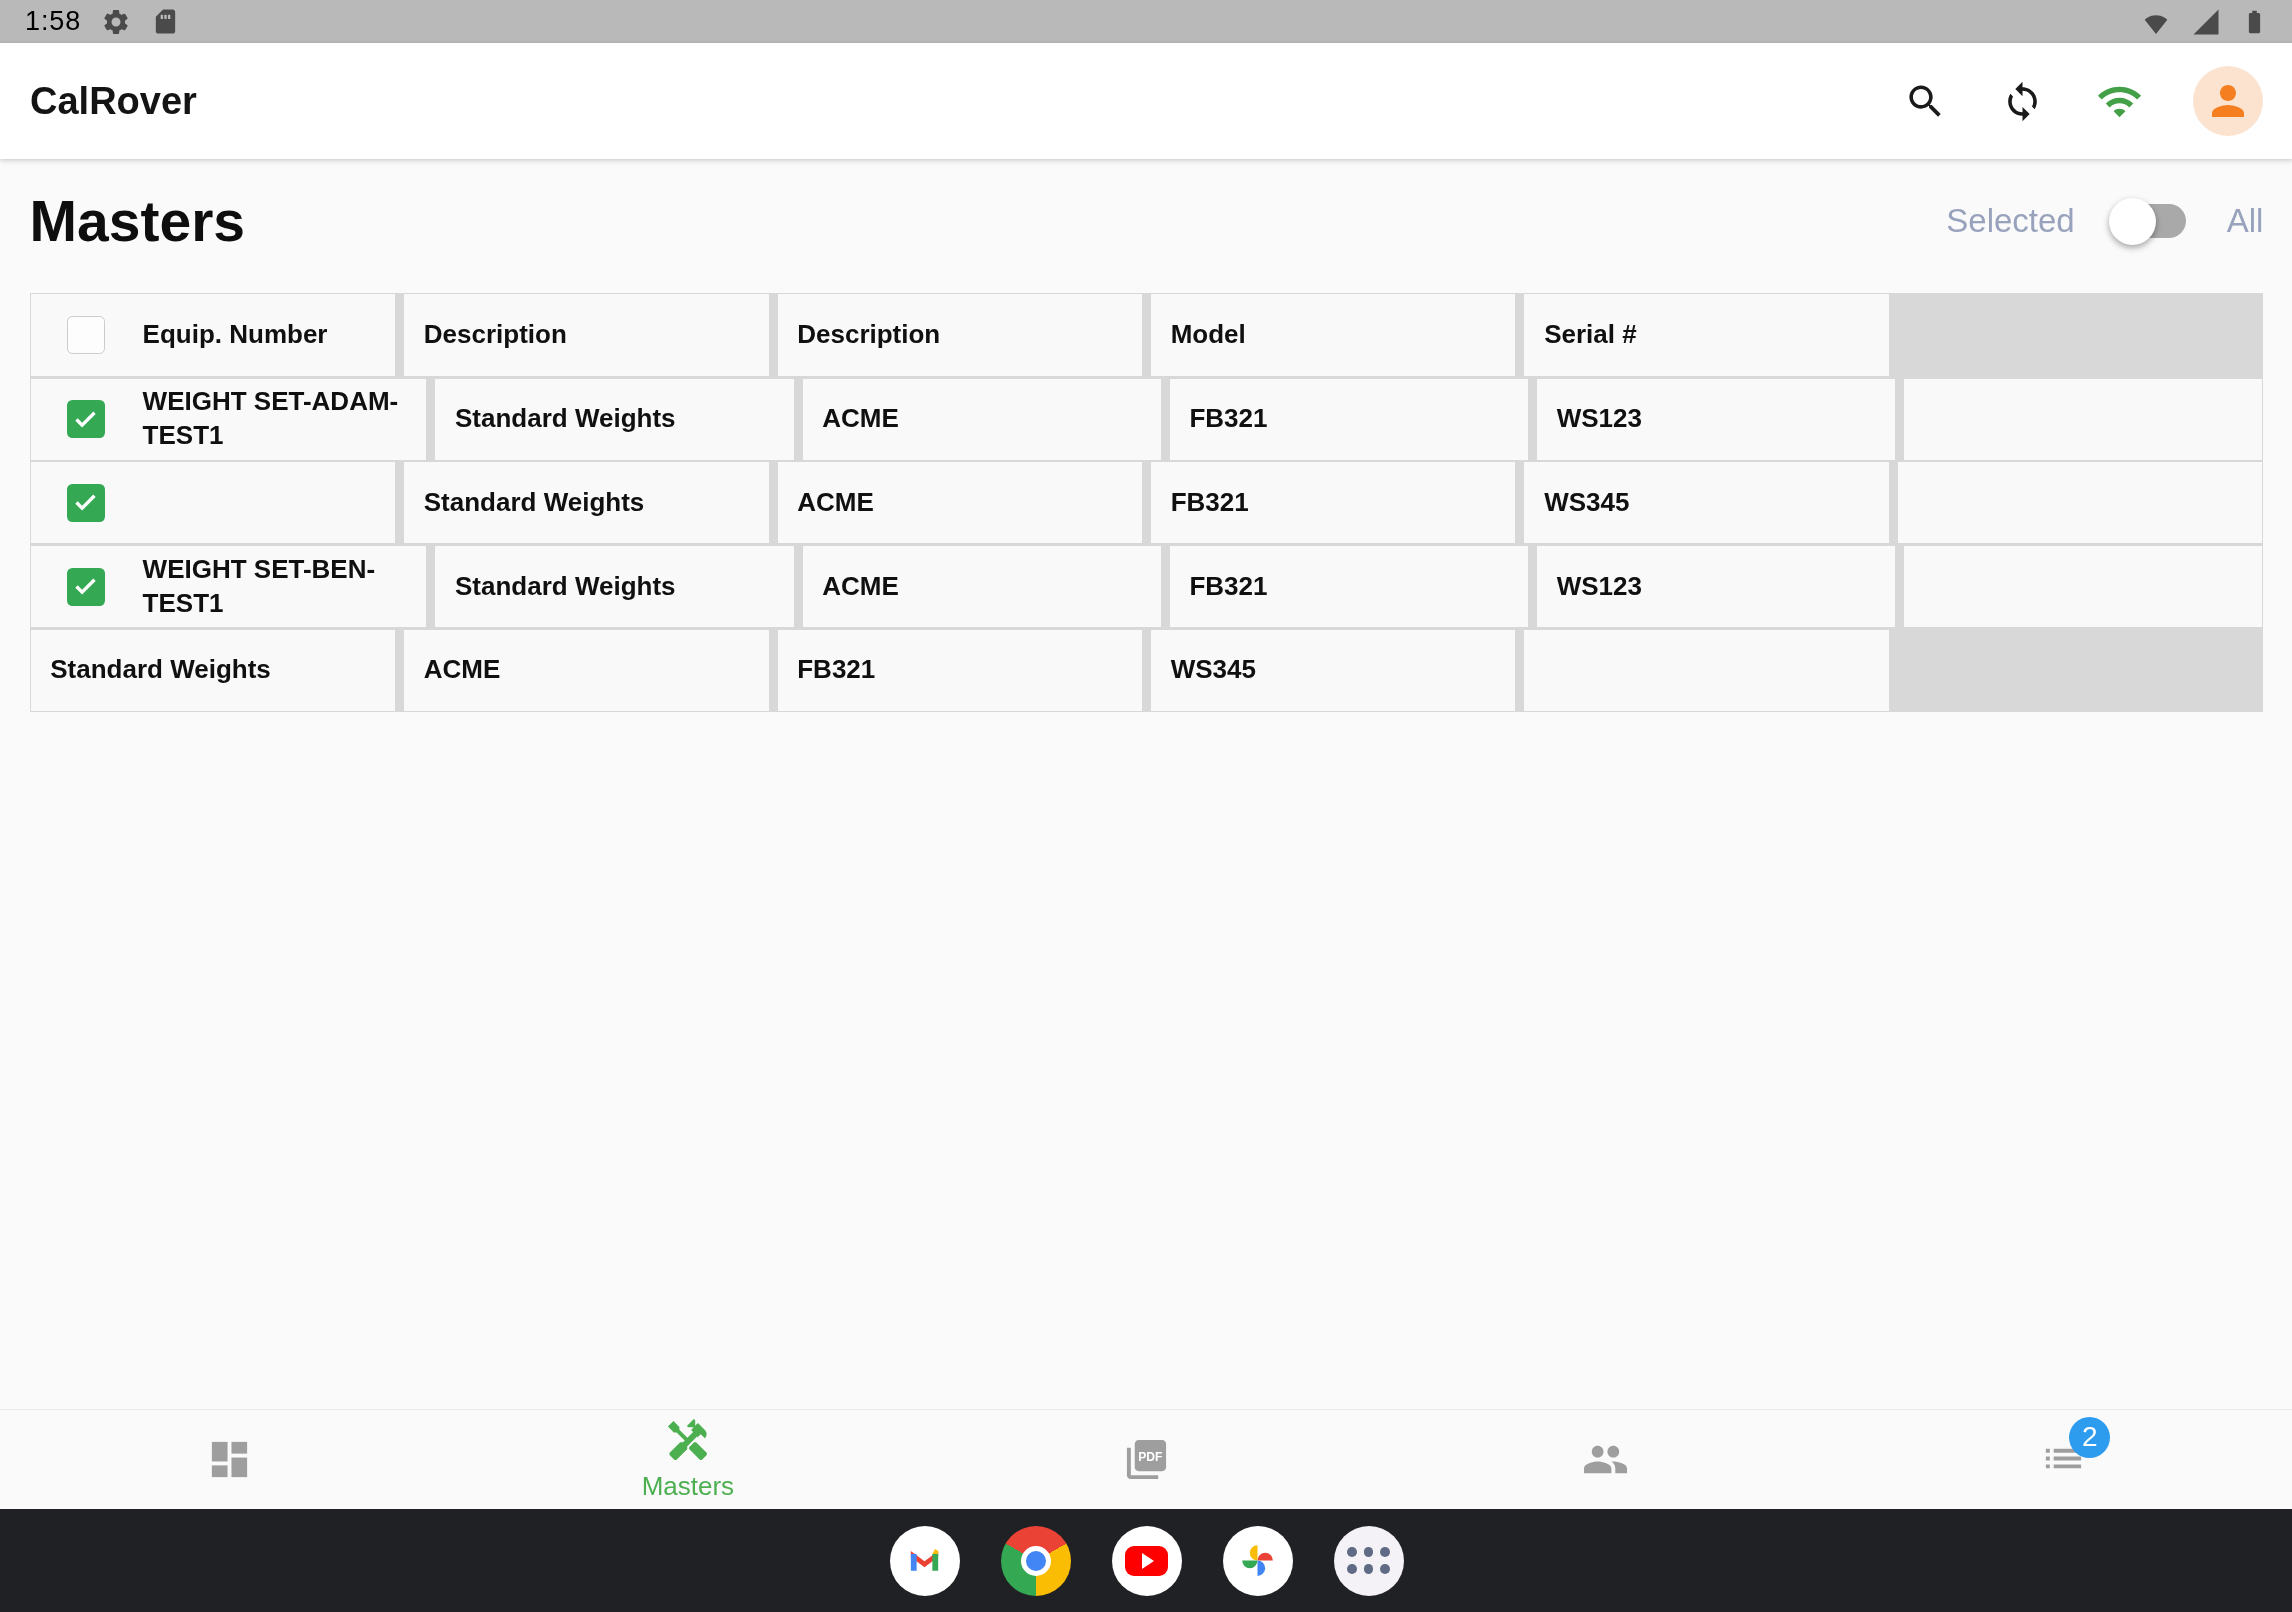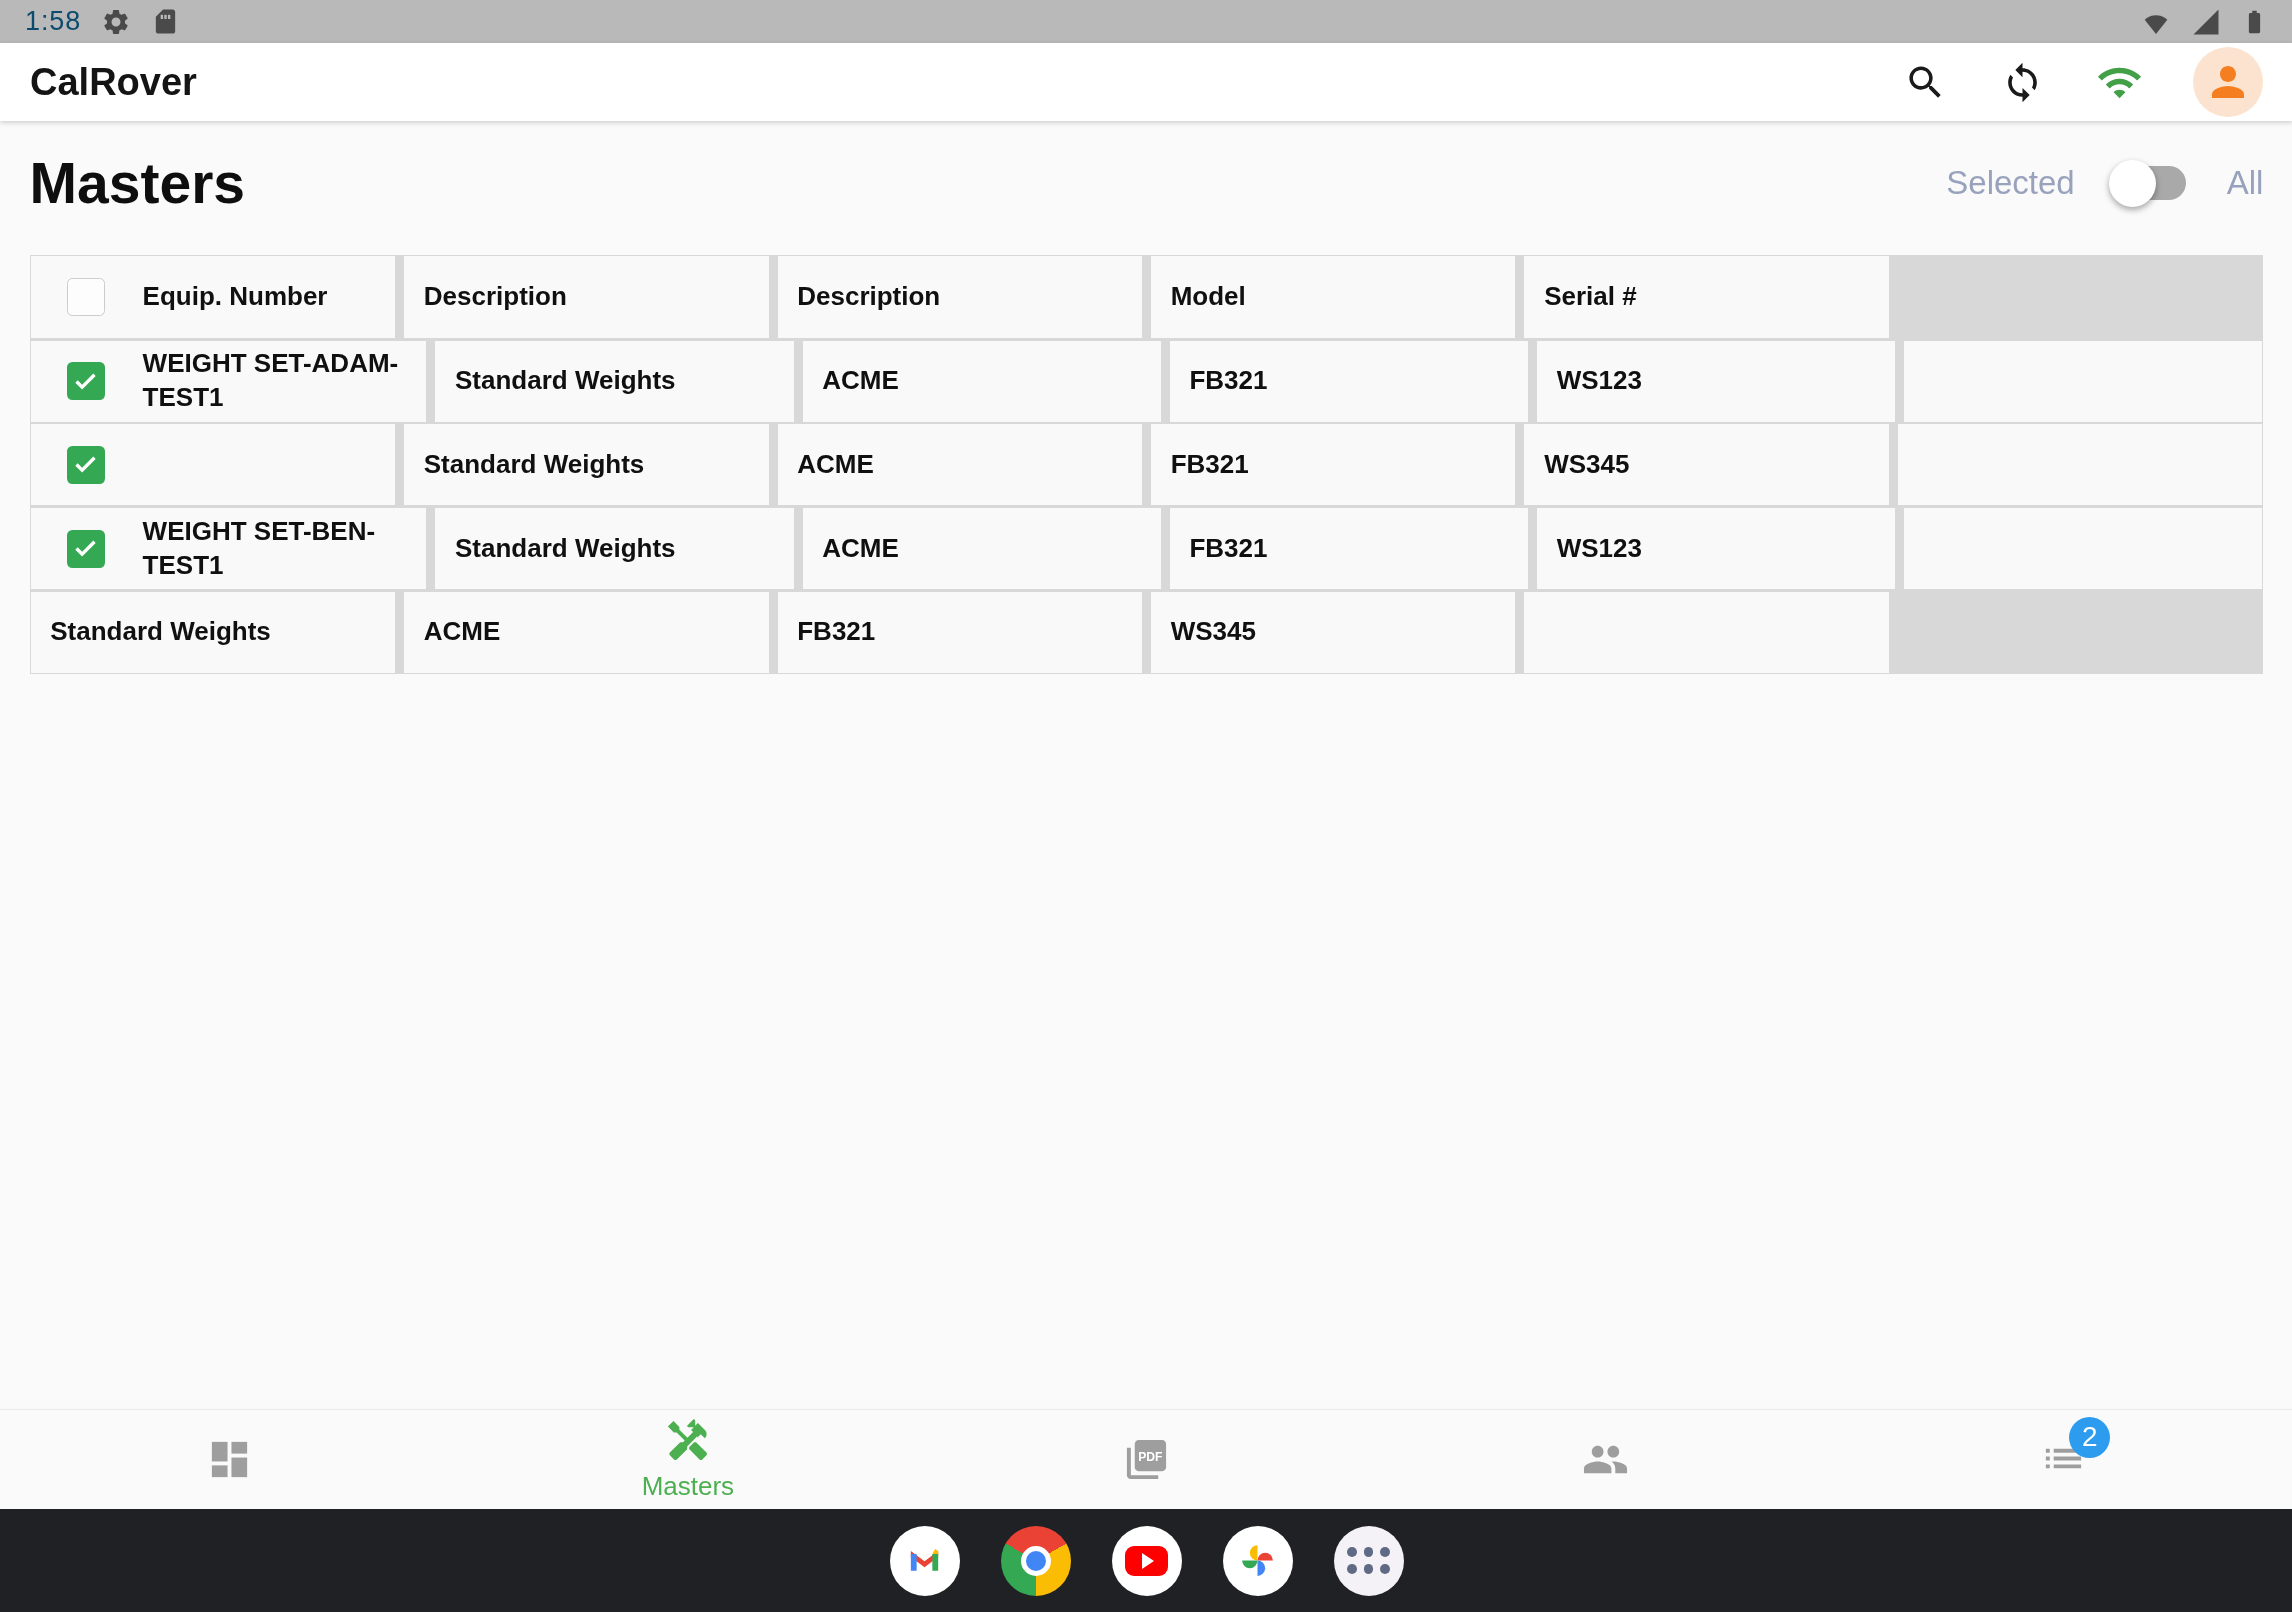--- a/index.html
+++ b/index.html
@@ -11,26 +11,26 @@
     overflow: hidden;
   }
 
   
   .status-bar {
     height: 43px; background: #B9B9B9; flex: 0 0 auto;
     display: flex; align-items: center; justify-content: space-between;
     padding: 0 25px;
   }
   .status-left, .status-right { display: flex; align-items: center; gap: 19.7px; }
-  .status-time { font-size: 27px; color: #0c4a6e; letter-spacing: 0.9px; }
+  .status-time { font-size: 27px; color: #000000; letter-spacing: 0.9px; }
   .status-bar svg { display: block; }
 
   
   .app-bar {
-    height: 78px; background: #FFFFFF; flex: 0 0 auto;
+    height: 116px; background: #FFFFFF; flex: 0 0 auto;
     display: flex; align-items: center; justify-content: space-between;
     padding: 0 30px; position: relative; z-index: 5;
     box-shadow: 0 1.8px 5.4px rgba(0,0,0,0.22);
   }
   .app-title { font-size: 38px; font-weight: bold; color: #141414; }
   .app-actions { display: flex; align-items: center; gap: 50px; }
   .icon-btn { width: 47px; height: 47px; display: flex; align-items: center; justify-content: center; cursor: pointer; }
   .avatar {
     width: 70px; height: 70px; border-radius: 50%;
     background: #FCE3D0; display: flex; align-items: center; justify-content: center;

